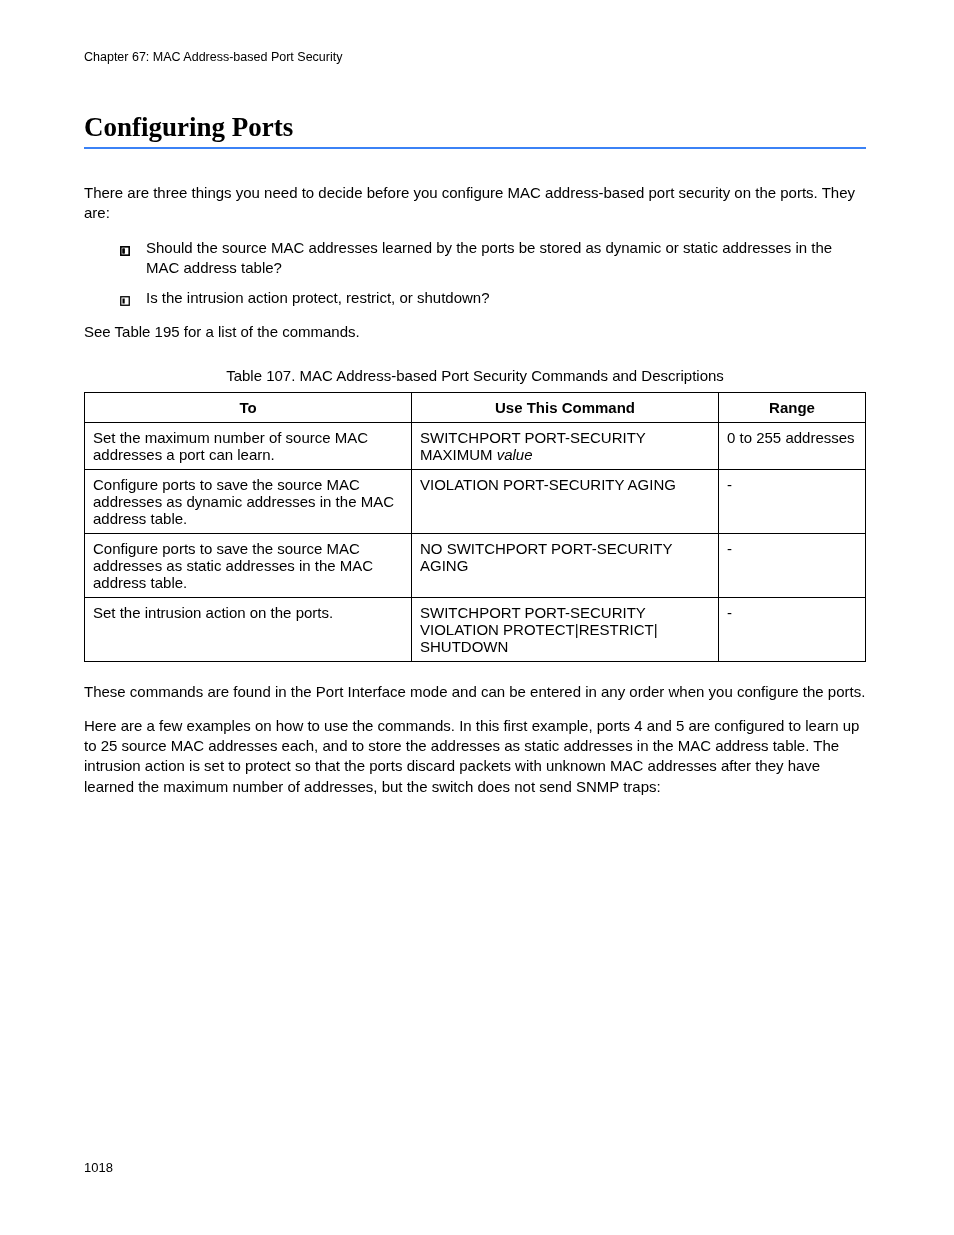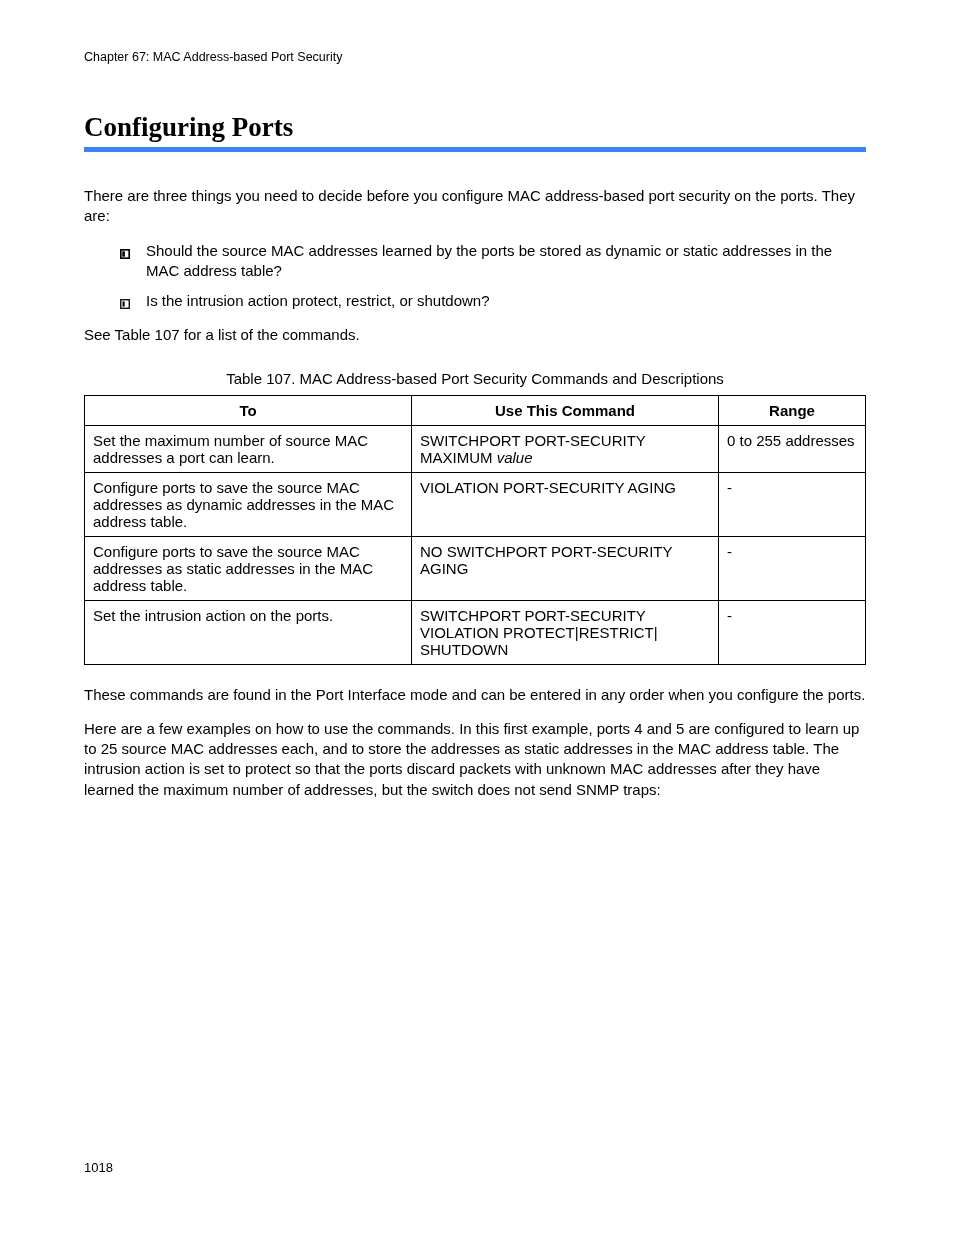--- a/index.html
+++ b/index.html
@@ -21,21 +21,21 @@
   }
   .running-header {
     font-size: 12.5px;
     color: #000000;
     margin-bottom: 48px;
   }
   .section-title {
     font-family: "Times New Roman", Times, serif;
     font-weight: bold;
     font-size: 27px;
-    border-bottom: 5px solid #3b82f6;
+    border-bottom: 2px solid #3b82f6;
     padding-bottom: 4px;
     margin-bottom: 34px;
   }
   .body-block {
     font-size: 15px;
     line-height: 1.35;
   }
   .body-block p { margin: 0 0 14px 0; }
   .bullets {
     list-style: none;
@@ -120,21 +120,21 @@
         <span class="bullet-icon">
           <svg width="10" height="10" viewBox="0 0 10 10">
             <rect x="0.75" y="0.75" width="8.5" height="8.5" fill="none" stroke="#000" stroke-width="1.3"></rect>
             <rect x="2.5" y="2.5" width="2.2" height="5" fill="#000"></rect>
           </svg>
         </span>
         <span>Is the intrusion action protect, restrict, or shutdown?</span>
       </li>
     </ul>
 
-    <p>See Table 107 for a list of the commands.</p>
+    <p>See Table 195 for a list of the commands.</p>
   </div>
 
   <div class="table-caption">Table 107. MAC Address-based Port Security Commands and Descriptions</div>
 
   <table class="cmd">
     <thead>
       <tr>
         <th class="col-to">To</th>
         <th class="col-cmd">Use This Command</th>
         <th class="col-range">Range</th>

